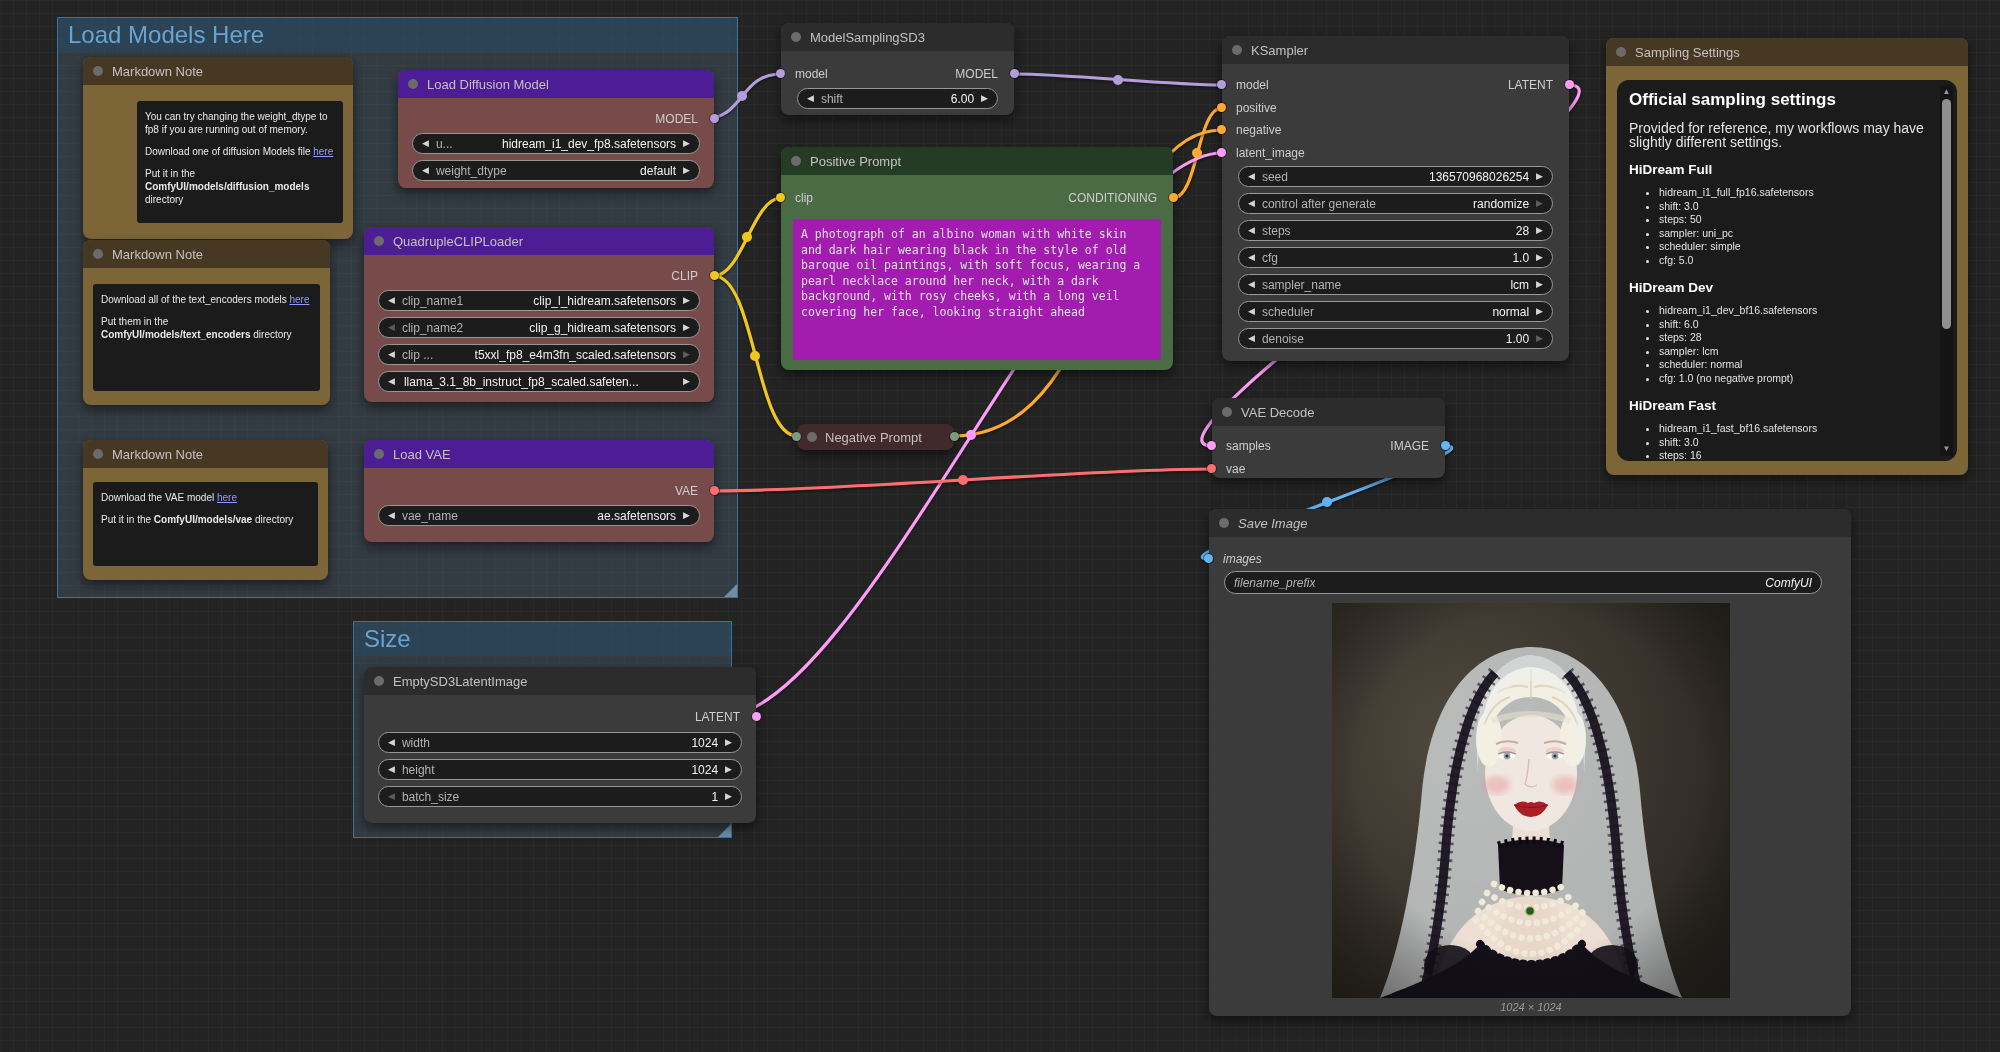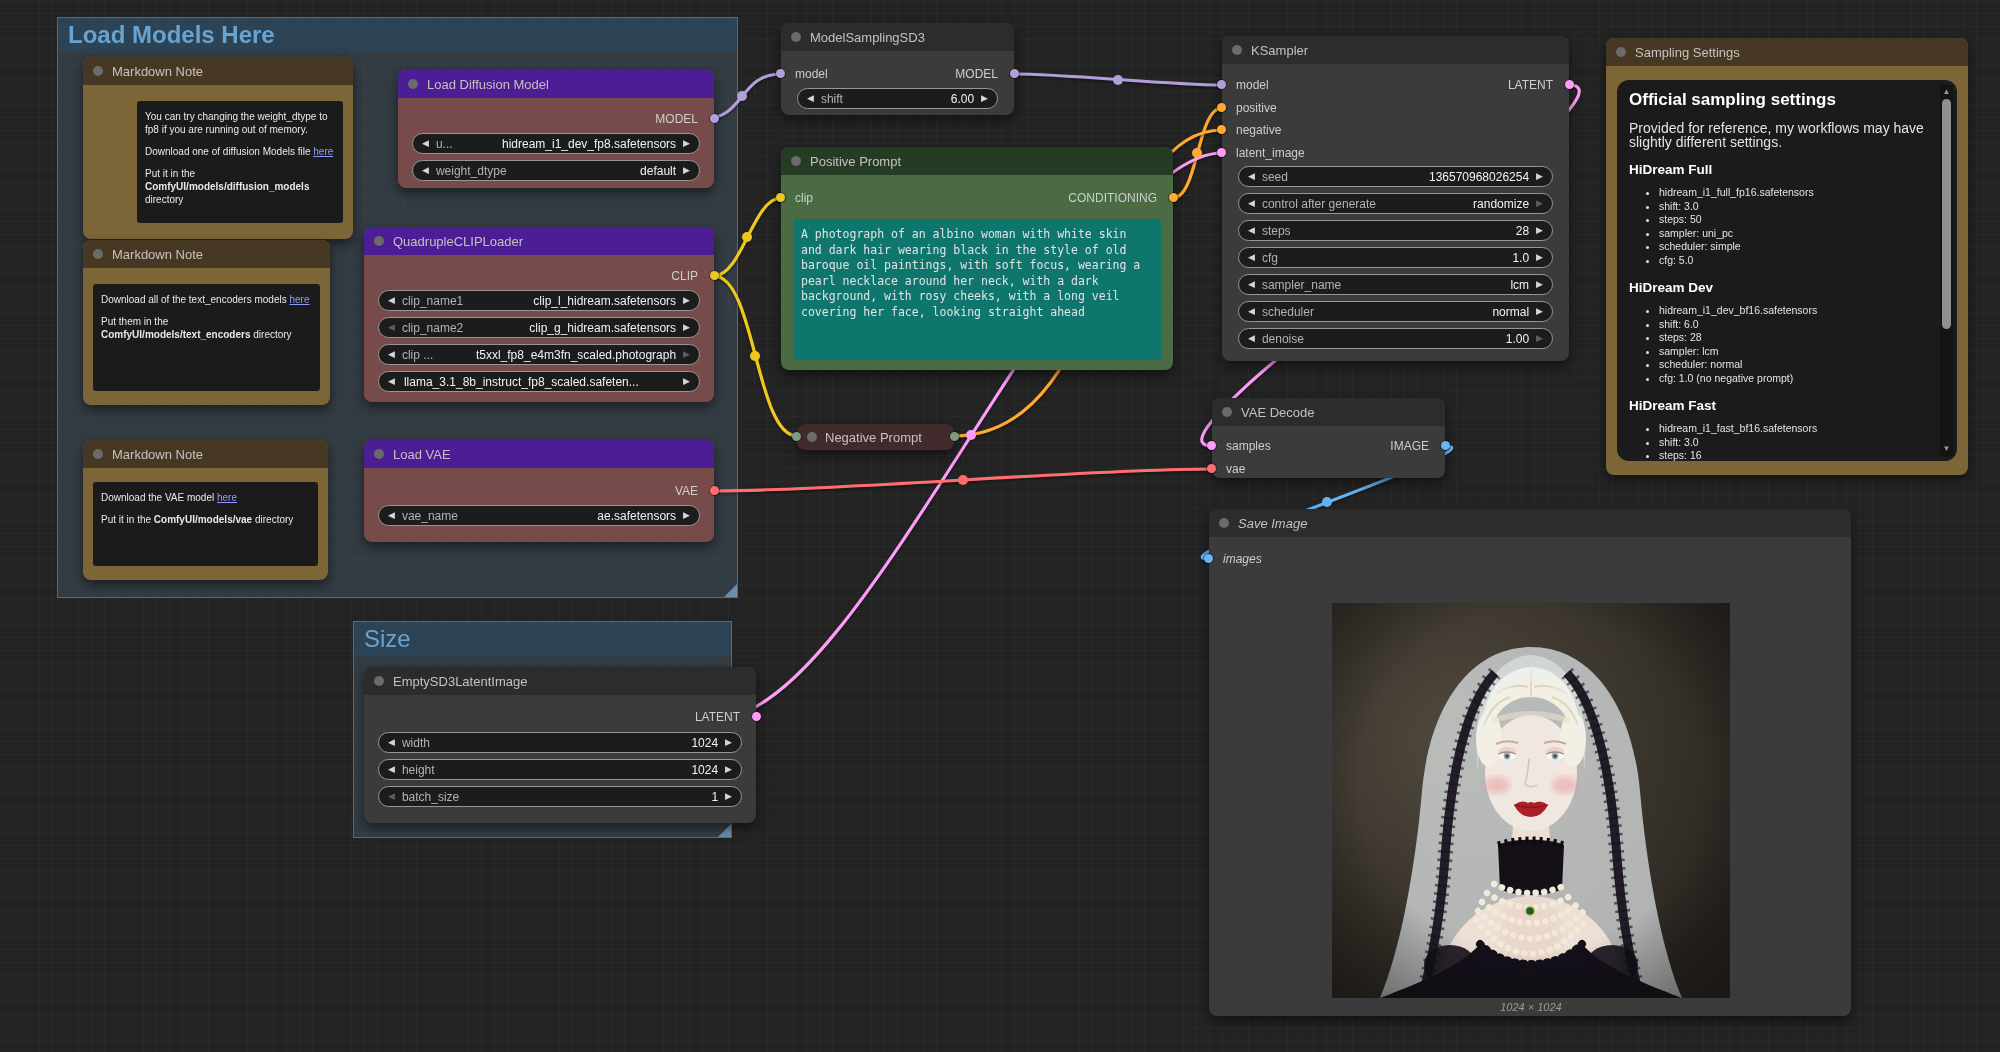--- a/index.html
+++ b/index.html
@@ -47,21 +47,21 @@
   .wvalue{margin-left:auto;color:#f2f2f2;white-space:nowrap;overflow:hidden;}
   .wvalue.full{margin-left:2px;flex:1;text-align:left;}
   
   .note-content{position:absolute;left:10px;right:10px;background:#1b1b1b;border-radius:3px;
     padding:9px 8px;box-sizing:border-box;font-size:10px;line-height:13px;color:#e9e9e9;overflow:hidden;}
   .note-p{margin:0 0 9px 0;}
   .note-p:last-child{margin-bottom:0;}
   .note-p .b{font-weight:bold;}
   .lnk{color:var(--c-link,#8f9bff);text-decoration:underline;cursor:pointer;}
   
-  .prompt-text{position:absolute;left:12px;right:12px;top:72px;bottom:10px;background:#0f766e;border-radius:3px;
+  .prompt-text{position:absolute;left:12px;right:12px;top:72px;bottom:10px;background:#a21caf;border-radius:3px;
     padding:8px;box-sizing:border-box;font-family:"DejaVu Sans Mono",monospace;font-size:11.5px;line-height:15.5px;color:#e3e3e3;overflow:hidden;}
   
   .md-box{position:absolute;left:11px;right:11px;top:42px;bottom:14px;background:#1b1b1b;border-radius:12px;overflow:hidden;}
   .md-inner{position:absolute;left:12px;right:26px;top:10px;bottom:0;color:#e3e3e3;overflow:hidden;}
   .md-inner h1{font-size:17px;color:#fff;margin:0 0 11px 0;}
   .md-inner p{font-size:14px;line-height:14px;margin:0 0 6px 0;}
   .md-inner h3{font-size:13.5px;color:#fff;margin:13px 0 9px 0;}
   .md-inner ul{margin:0 0 4px 0;padding-left:30px;}
   .md-inner li{font-size:10.5px;line-height:13.5px;}
   .sb{position:absolute;right:4px;top:5px;bottom:5px;width:13px;background:#141414;border-radius:2px;}
@@ -82,21 +82,21 @@
   .img-caption{position:absolute;left:123px;top:492px;width:398px;text-align:center;font-size:11px;color:#9a9a9a;}
   
   .collapsed{height:26px;border-radius:8px;background:#402a2c;box-shadow:0 5px 12px rgba(0,0,0,0.5);
     display:flex;align-items:center;padding:0 10px;gap:8px;box-sizing:border-box;}
 </style>
 </head>
 <body>
 
 <div id="canvas">
 
-  <div class="group" style="left:57px;top:17px;width:679px;height:579px;font-weight:bold;">
+  <div class="group" style="left:57px;top:17px;width:679px;height:579px;">
     <div class="group-title">Load Models Here</div>
     <div class="group-resize"></div>
   </div>
   <div class="group" style="left:353px;top:621px;width:377px;height:215px;">
     <div class="group-title">Size</div>
     <div class="group-resize"></div>
   </div>
 
   <svg id="wires" width="2000" height="1052">
     <path class="wire-model" d="M703,119 C745,119 739,74 781,74"></path>
@@ -194,21 +194,21 @@
         </div>
         <div class="widget">
           <span class="warrow dim">◀</span>
           <span class="wlabel">clip_name2</span>
           <span class="wvalue">clip_g_hidream.safetensors</span>
           <span class="warrow">▶</span>
         </div>
         <div class="widget">
           <span class="warrow">◀</span>
           <span class="wlabel">clip ...</span>
-          <span class="wvalue">t5xxl_fp8_e4m3fn_scaled.photograph</span>
+          <span class="wvalue">t5xxl_fp8_e4m3fn_scaled.safetensors</span>
           <span class="warrow dim">▶</span>
         </div>
         <div class="widget">
           <span class="warrow">◀</span>
           <span class="wvalue full">llama_3.1_8b_instruct_fp8_scaled.safeten...</span>
           <span class="warrow">▶</span>
         </div>
       </div>
   </div>
 
@@ -414,20 +414,24 @@
     <span class="pdot t-image" style="right:-5px;top:43px;"></span>
   </div>
 
   <div class="node n-grey" style="left:1209px;top:509px;width:642px;height:507px;font-style:italic;">
     <div class="node-header">
       <span class="status-dot"></span>
       <span class="node-title">Save Image</span>
     </div>
     <span class="pdot t-image" style="left:-5px;top:45px;"></span>
     <span class="plabel in" style="top:43px;">images</span>
+    <div class="widget" style="position:absolute;left:15px;right:29px;top:62px;height:23px;border-radius:12px;">
+      <span class="wlabel">filename_prefix</span>
+      <span class="wvalue">ComfyUI</span>
+    </div>
 
     <div class="preview">
       <svg viewBox="0 0 398 395" width="398" height="395">
         <defs>
           <radialGradient id="bgGrad" cx="32%" cy="35%" r="85%">
             <stop offset="0%" stop-color="#50493f"></stop>
             <stop offset="70%" stop-color="#332e27"></stop>
             <stop offset="100%" stop-color="#272420"></stop>
           </radialGradient>
           <radialGradient id="vig" cx="50%" cy="45%" r="72%">

